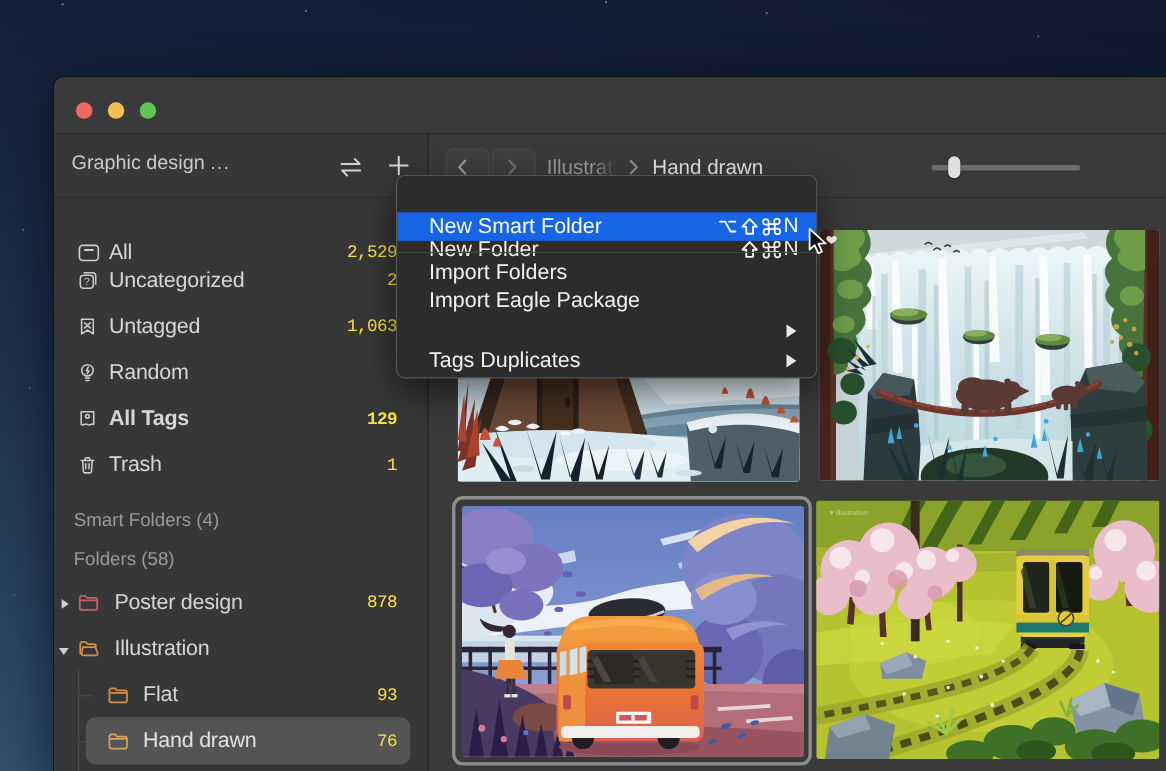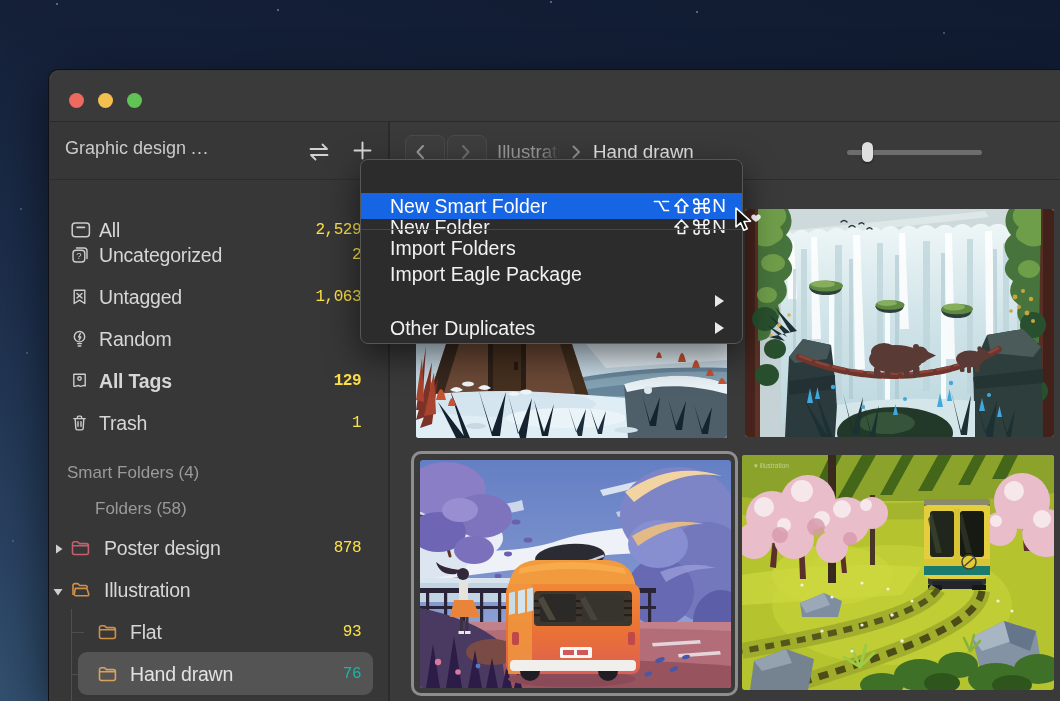--- a/index.html
+++ b/index.html
@@ -133,21 +133,21 @@
             <path d="M2.8 4.6 H14.2"></path>
             <path d="M6.4 4.4 V3.2 a1.1 1.1 0 0 1 1.1-1.1 h2 a1.1 1.1 0 0 1 1.1 1.1 V4.4"></path>
             <path d="M4.2 4.8 l.6 9.6 a1.6 1.6 0 0 0 1.6 1.5 h4.2 a1.6 1.6 0 0 0 1.6-1.5 l.6-9.6"></path>
             <path d="M7 7.6 v4.6 M10 7.6 v4.6"></path>
           </g>
         </svg>
         <div class="slabel">Trash</div>
         <div class="scount">1</div>
       </div>
       <div class="shead" style="left:17px;top:341px;">Smart Folders (4)</div>
-      <div class="shead" style="left:17px;top:377px;margin-left:28px;">Folders (58)</div>
+      <div class="shead" style="left:17px;top:377px;">Folders (58)</div>
 
       <div class="srow" style="top:405px;">
         <svg class="abs" style="left:5px;top:17px;" width="8" height="10" viewBox="0 0 8 10">
           <polygon points="1,0.5 7.5,5 1,9.5" fill="#cfcfcf"></polygon>
         </svg>
         <svg class="sicon" width="19" height="17" viewBox="0 0 19 17">
           <g fill="none" stroke="#c4606e" stroke-width="1.6" stroke-linejoin="round">
             <path d="M1.5 13V4.2a2 2 0 0 1 2-2h3l1.9 1.9h7a2 2 0 0 1 2 2V13a2 2 0 0 1-2 2h-11.9a2 2 0 0 1-2-2z"></path>
             <path d="M1.7 6.3 H17.3"></path>
           </g>
@@ -187,21 +187,21 @@
       </div>
 
       <div class="srow" style="top:531px;">
         <svg class="sicon" style="left:48px;" width="19" height="17" viewBox="0 0 19 17">
           <g fill="none" stroke="#d8a35c" stroke-width="1.6" stroke-linejoin="round">
             <path d="M1.5 13V4.2a2 2 0 0 1 2-2h3l1.9 1.9h7a2 2 0 0 1 2 2V13a2 2 0 0 1-2 2h-11.9a2 2 0 0 1-2-2z"></path>
             <path d="M1.7 6.3 H17.3"></path>
           </g>
         </svg>
         <div class="slabel" style="left:80px;color:#e2e2e2;">Hand drawn</div>
-        <div class="scount" style="color:#14b8a6;">76</div>
+        <div class="scount" style="color:#fde047;">76</div>
       </div>
     </div>
 
     <div id="vsep" class="abs"></div>
 
     <div id="content" class="abs">
       <div class="hdrline"></div>
 
       <div class="navbtn" style="left:15px;top:13px;"></div>
       <div class="navbtn" style="left:57px;top:13px;"></div>
@@ -747,20 +747,20 @@
     <div class="mitem" style="top:74px;">
       <div class="mtext">Import Folders</div>
     </div>
     <div class="mitem" style="top:100.5px;text-align:right;">
       <div class="mtext">Import Eagle Package</div>
     </div>
     <div class="mitem" style="top:127px;">
       <div class="marrow"></div>
     </div>
     <div class="mitem" style="top:154px;">
-      <div class="mtext">Other Duplicates</div>
+      <div class="mtext">Tags Duplicates</div>
       <div class="marrow"></div>
     </div>
   </div>
 
   <svg class="abs" style="left:731px;top:206px;z-index:60;" width="24" height="28" viewBox="0 0 24 28">
     <path d="M5 2 L5 21 L9.6 16.8 L12.8 24.2 L16.2 22.7 L13 15.5 L19.5 15.2 Z" fill="#111" stroke="#fff" stroke-width="1.6" stroke-linejoin="round"></path>
   </svg>
 
 </body></html>

